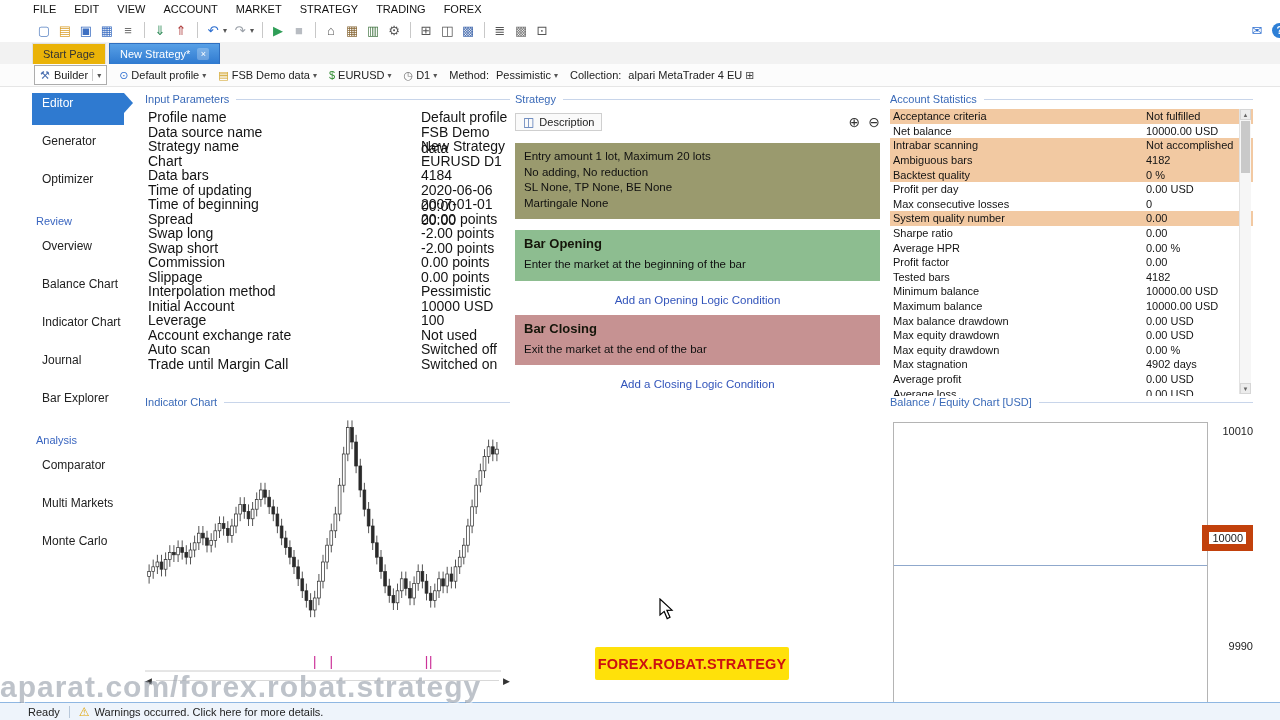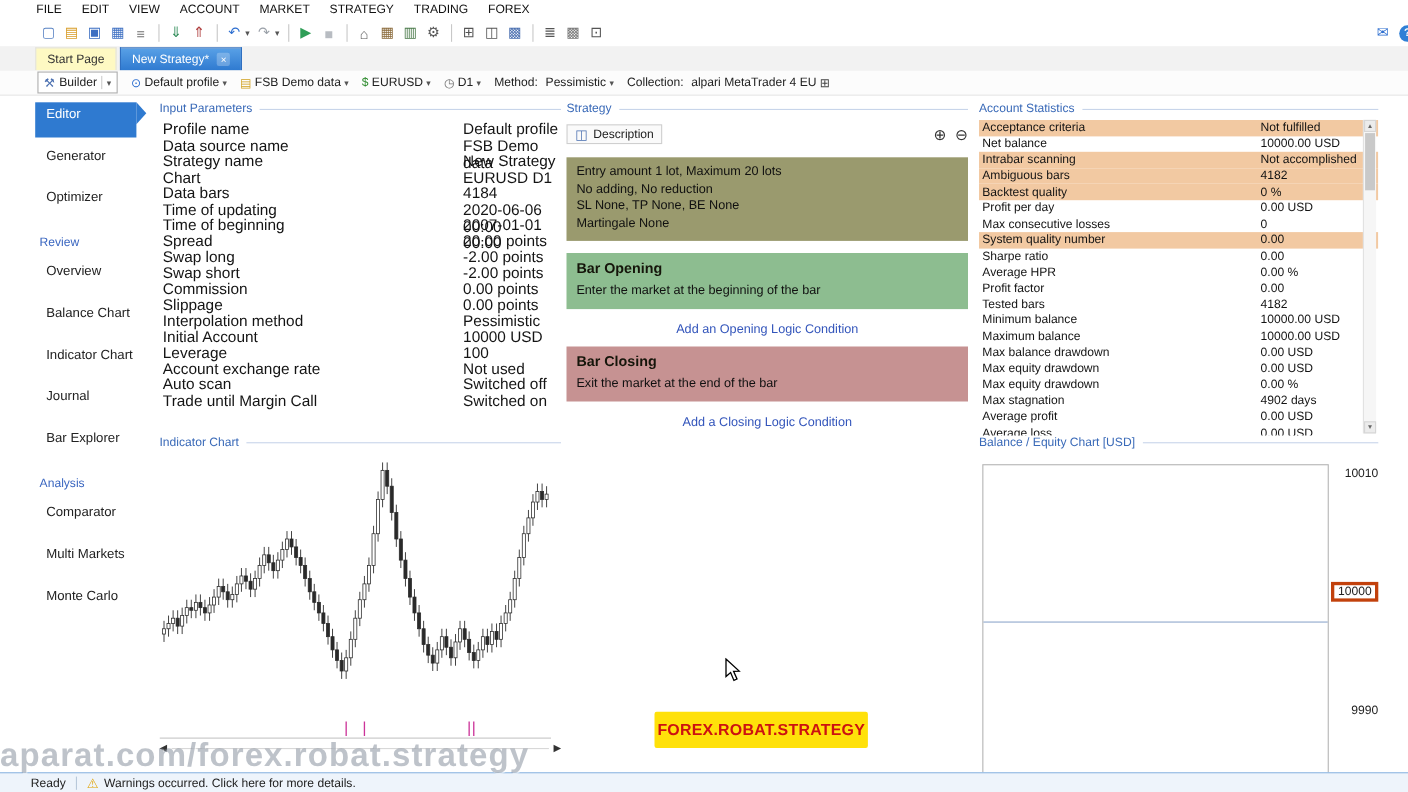--- a/index.html
+++ b/index.html
@@ -23,21 +23,21 @@
   .caret{font-size:8px;color:#555;}
   .caret::after{content:"▾";}
   .toolbar-right{position:absolute;right:26px;top:0;height:100%;display:flex;align-items:center;gap:4px;}
   .ticon.badge{background:#2e7fd6;color:#fff !important;border-radius:50%;width:15px;height:15px;
     font-size:10px;font-weight:bold;}
 
   
   .tabbar{position:absolute;left:0;top:42px;width:100%;height:22px;background:#f2f2f2;
     border-bottom:1px solid #e0e0e0;display:flex;align-items:flex-end;padding-left:32px;}
   .tab{height:20px;display:flex;align-items:center;padding:0 10px;font-size:11px;color:#333;
-    margin-right:3px;background:#fef9c3;border:1px solid #e2e2e2;border-bottom:none;cursor:default;}
+    margin-right:3px;background:#eab308;border:1px solid #e2e2e2;border-bottom:none;cursor:default;}
   .tab.active{background:linear-gradient(#58a0e6,var(--accent,#2f7ad0));color:#fff;border-color:#2f6fc0;}
   .tab-close{display:none;margin-left:7px;width:12px;height:12px;align-items:center;justify-content:center;
     font-size:9px;background:rgba(255,255,255,.25);border-radius:2px;}
   .tab.closable .tab-close{display:inline-flex;}
   .tab-close::after{content:"×";}
 
   
   .toolbar2{position:absolute;left:0;top:64px;width:100%;height:22px;display:flex;align-items:center;
     padding-left:34px;font-size:11px;background:#fcfcfc;border-bottom:1px solid #e6e6e6;color:#222;}
   .builder-btn{display:flex;align-items:center;height:18px;border:1px solid #adadad;background:#fff;
@@ -112,21 +112,21 @@
   .arrow-down::after{content:"▼";font-size:6px;}
   .vs-bottom{position:absolute;bottom:0;left:0;right:0;}
   .vs-thumb{position:absolute;top:12px;left:1px;right:1px;height:52px;background:#c9c9c9;}
 
   
   .balance-panel{position:absolute;left:890px;top:395px;width:363px;}
   .balance-wrap{position:relative;margin-top:13px;height:232px;}
   .balance-box{position:absolute;left:3px;top:0;width:315px;height:285px;border:1px solid #b4b4b4;box-sizing:border-box;}
   .balance-line{position:absolute;left:0;width:100%;height:1px;background:#8fa8cc;}
   .y-top{position:absolute;right:0;top:3px;font-size:11px;color:#222;}
-  .y-mid{position:absolute;right:0;font-size:11px;color:#222;border:3px solid #c2410c;background:#fff;
+  .y-mid{position:absolute;right:0;font-size:11px;color:#222;border:7px solid #c2410c;background:#fff;
     padding:0 3px;transform:translateY(-50%);}
   .y-bot{position:absolute;right:0;bottom:2px;font-size:11px;color:#222;}
 
   
   .statusbar{position:absolute;left:0;top:702px;width:100%;height:18px;background:#eef4fb;
     border-top:1px solid #8fb7e2;display:flex;align-items:center;font-size:11px;color:#222;
     padding-left:28px;box-sizing:border-box;}
   .sb-divider{width:1px;height:12px;background:#b8c8da;margin:0 9px;}
   .warn-icon{margin-right:5px;}
   .warn-icon::after{content:"⚠";color:#e0a200;font-size:12px;}

